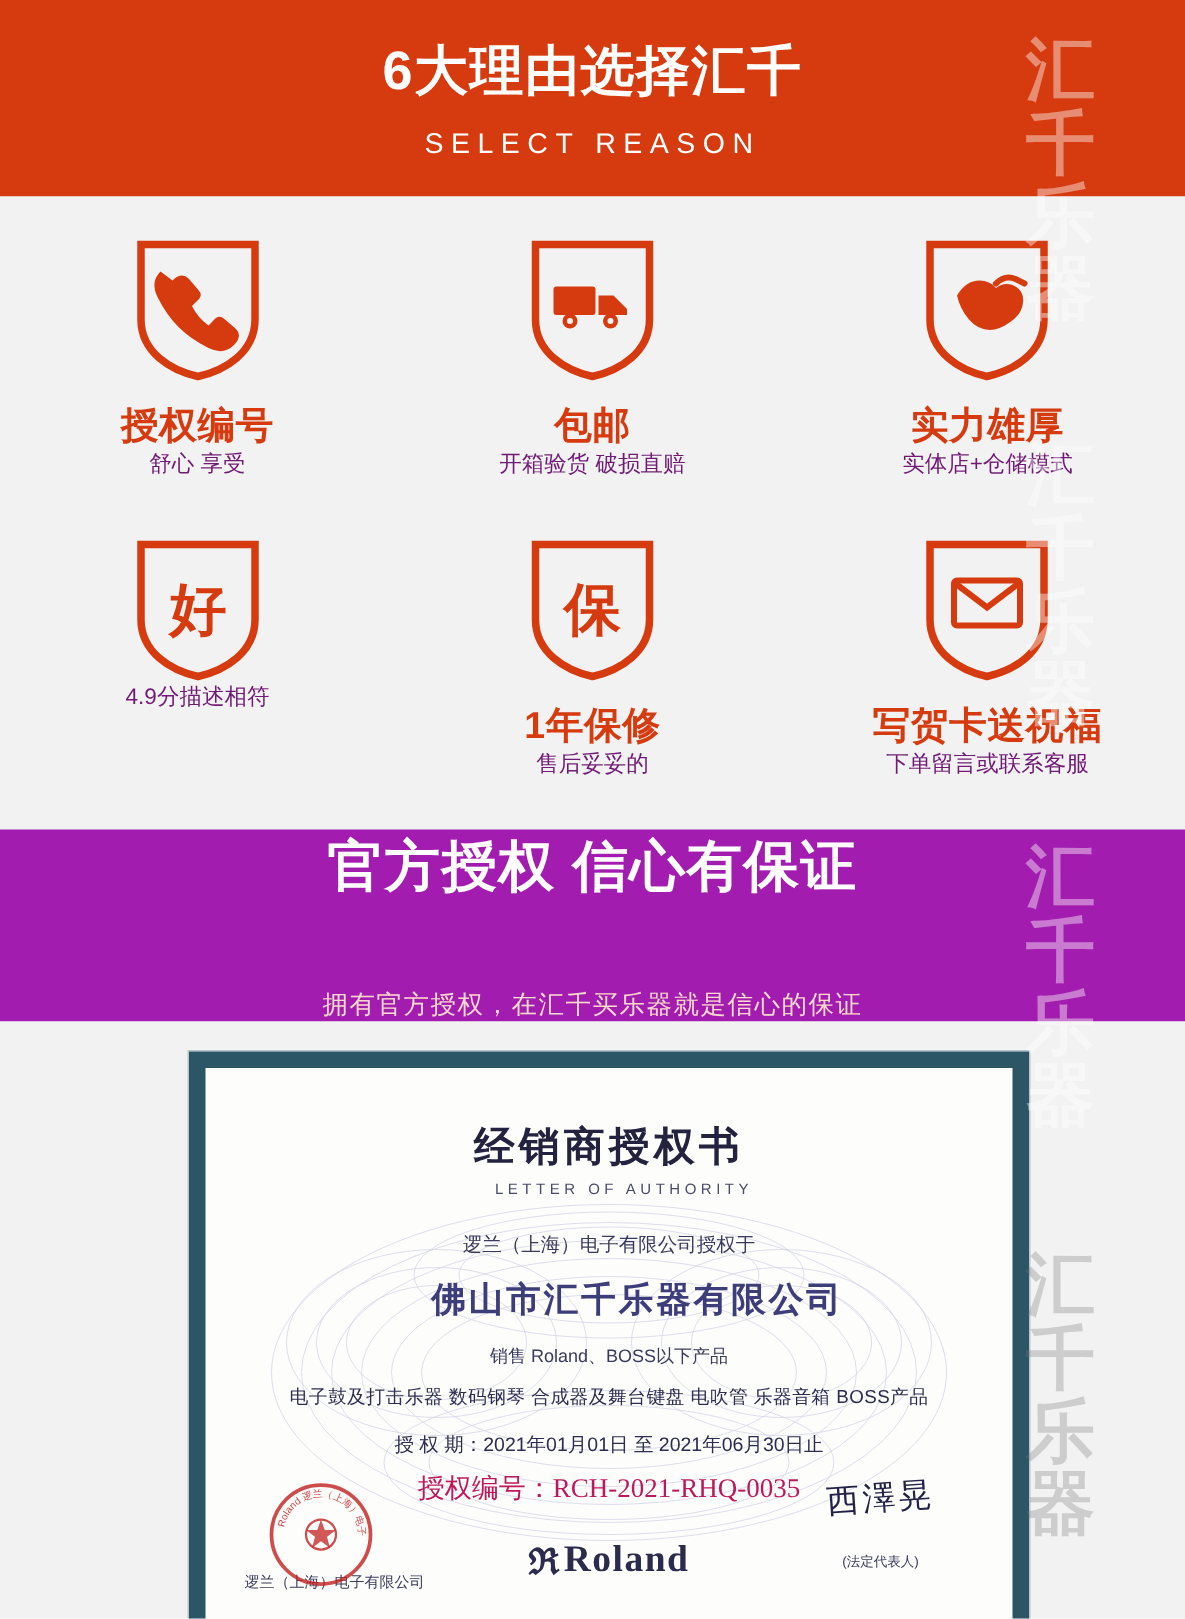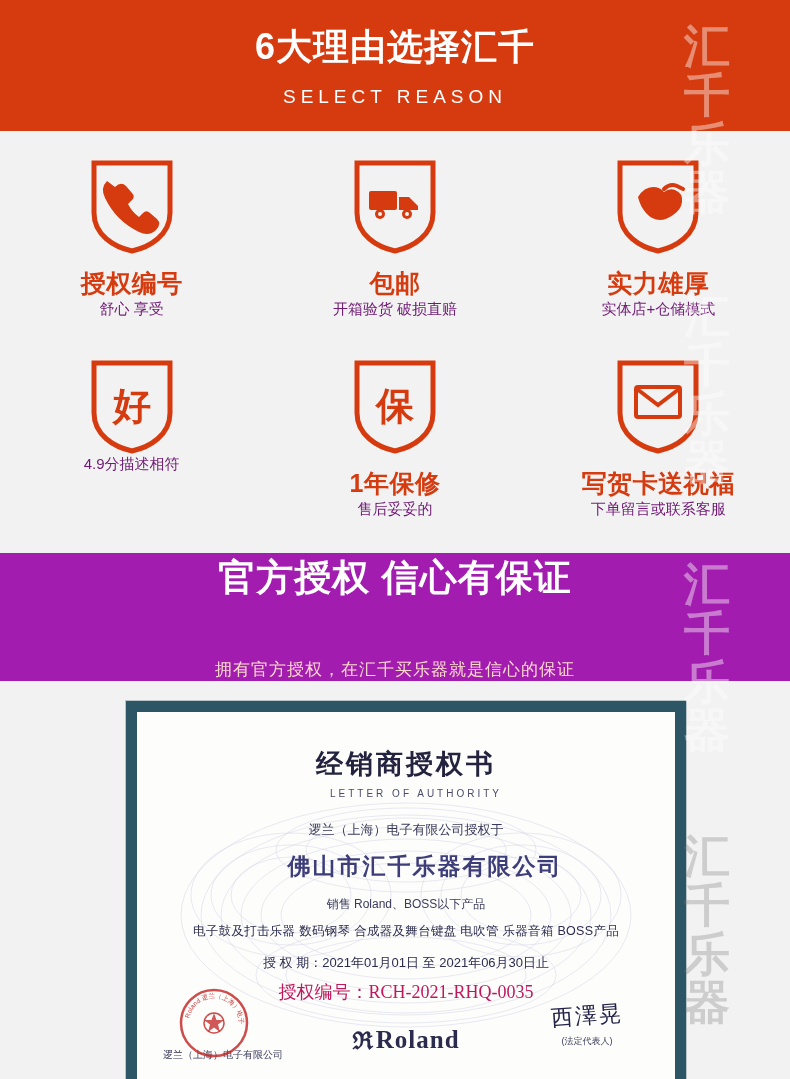--- a/index.html
+++ b/index.html
@@ -129,21 +129,21 @@
     font-size:25px;font-weight:bold;letter-spacing:1px;
     font-family:"Liberation Serif","DejaVu Serif",serif;
   }
   .sign{
     position:absolute;right:52px;bottom:30px;text-align:center;
   }
   .sign .sig{
     font-size:22px;color:#23234a;font-family:"Liberation Serif","DejaVu Serif",serif;
     transform:rotate(-4deg);letter-spacing:2px;
   }
-  .sign .cap{font-size:9px;color:#3a3a5c;margin-top:4px;}
+  .sign .cap{font-size:9px;color:#3a3a5c;margin-top:21px;}
 </style>
 </head>
 <body>
 
 <div class="page">
 
   <div class="watermark">
     <div class="wm-col wm-1">
         <span>汇</span>
         <span>千</span>

